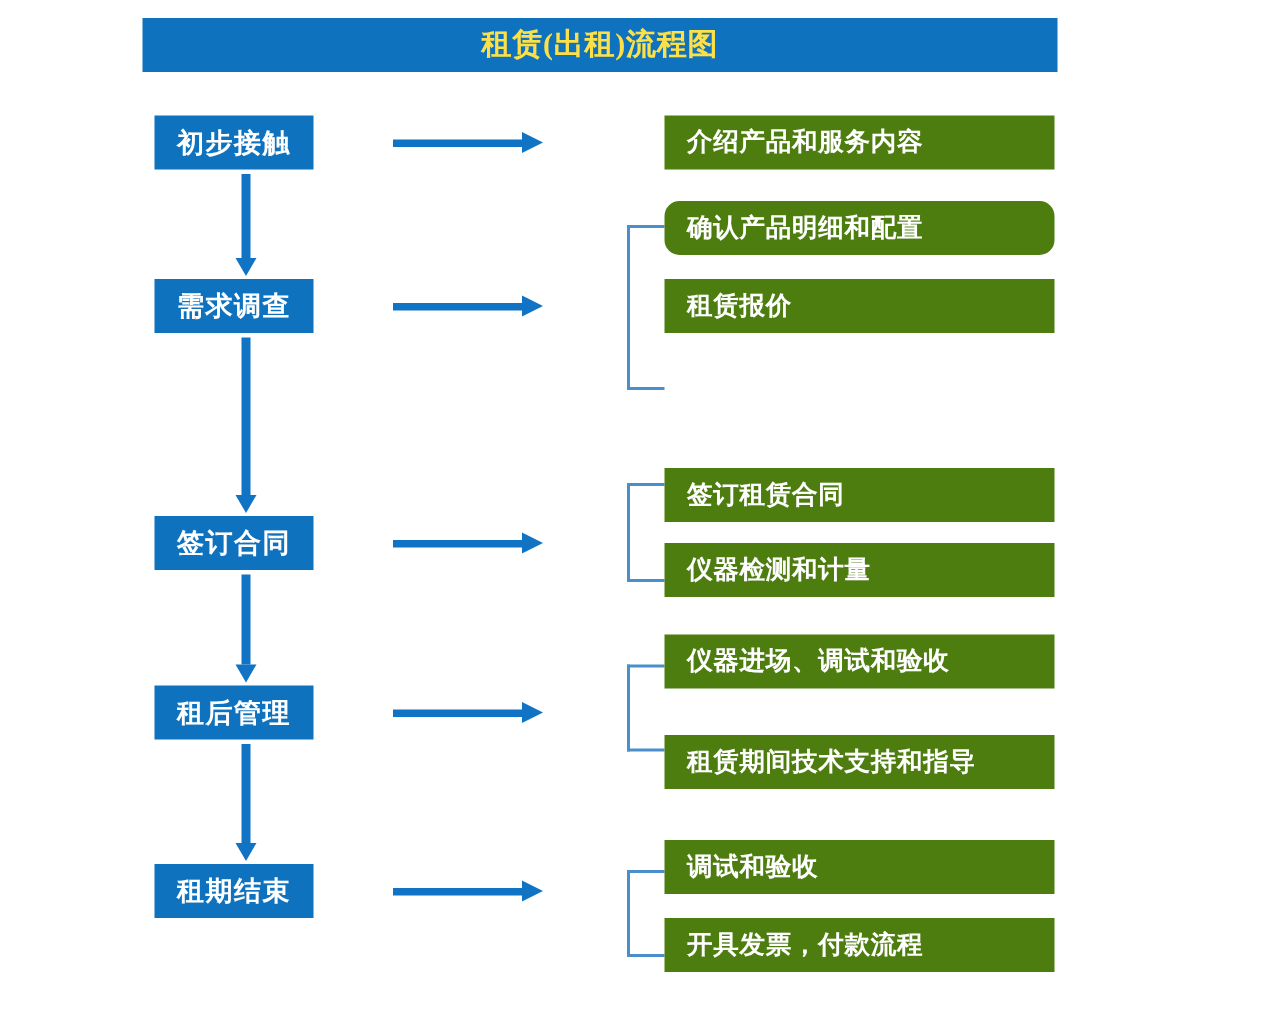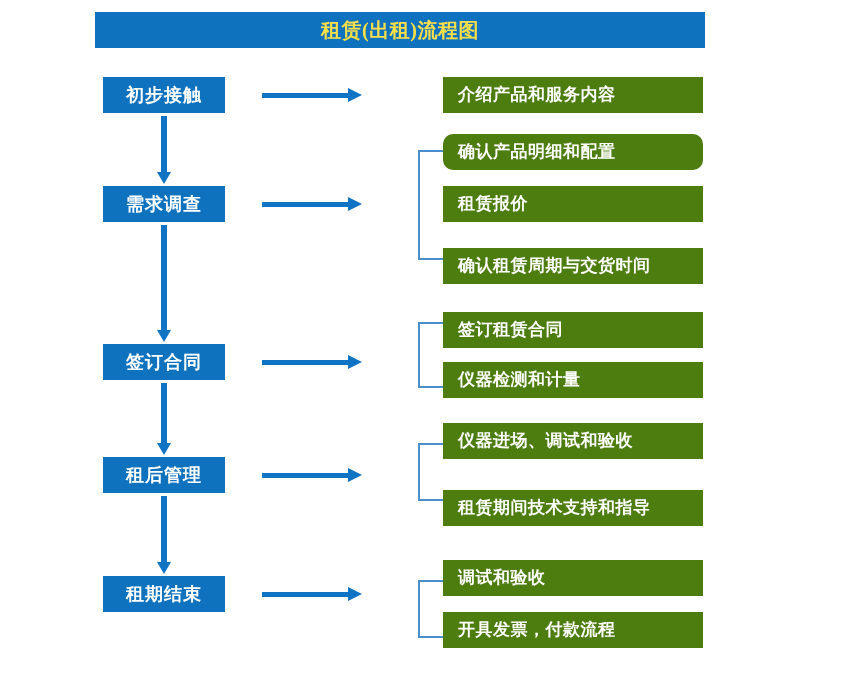--- a/index.html
+++ b/index.html
@@ -34,21 +34,21 @@
     line-height: 36px;
     text-align: center;
     letter-spacing: 0.5px;
     white-space: nowrap;
   }
 
   
   .stage-box {
     position: absolute;
     left: 103px;
-    width: 122px;
+    width: 106px;
     height: 36px;
     background: #0E72BE;
     color: #ffffff;
     font-size: 18px;
     font-weight: bold;
     line-height: 36px;
     text-align: center;
     letter-spacing: 1px;
     white-space: nowrap;
   }
@@ -184,21 +184,20 @@
 
   <div class="bracket" style="top:150px;height:110px;"></div>
   <div class="bracket" style="top:322px;height:66px;"></div>
   <div class="bracket" style="top:443px;height:58px;"></div>
   <div class="bracket" style="top:580px;height:58px;"></div>
 
   <div class="detail-box" style="top:77px;">介绍产品和服务内容</div>
 
   <div class="detail-box" style="top:134px;border-radius:10px;">确认产品明细和配置</div>
   <div class="detail-box" style="top:186px;">租赁报价</div>
-  <div class="detail-box" style="top:248px;">确认租赁周期与交货时间</div>
 
   <div class="detail-box" style="top:312px;">签订租赁合同</div>
   <div class="detail-box" style="top:362px;">仪器检测和计量</div>
 
   <div class="detail-box" style="top:423px;">仪器进场、调试和验收</div>
   <div class="detail-box" style="top:490px;">租赁期间技术支持和指导</div>
 
   <div class="detail-box" style="top:560px;">调试和验收</div>
   <div class="detail-box" style="top:612px;">开具发票，付款流程</div>
 

